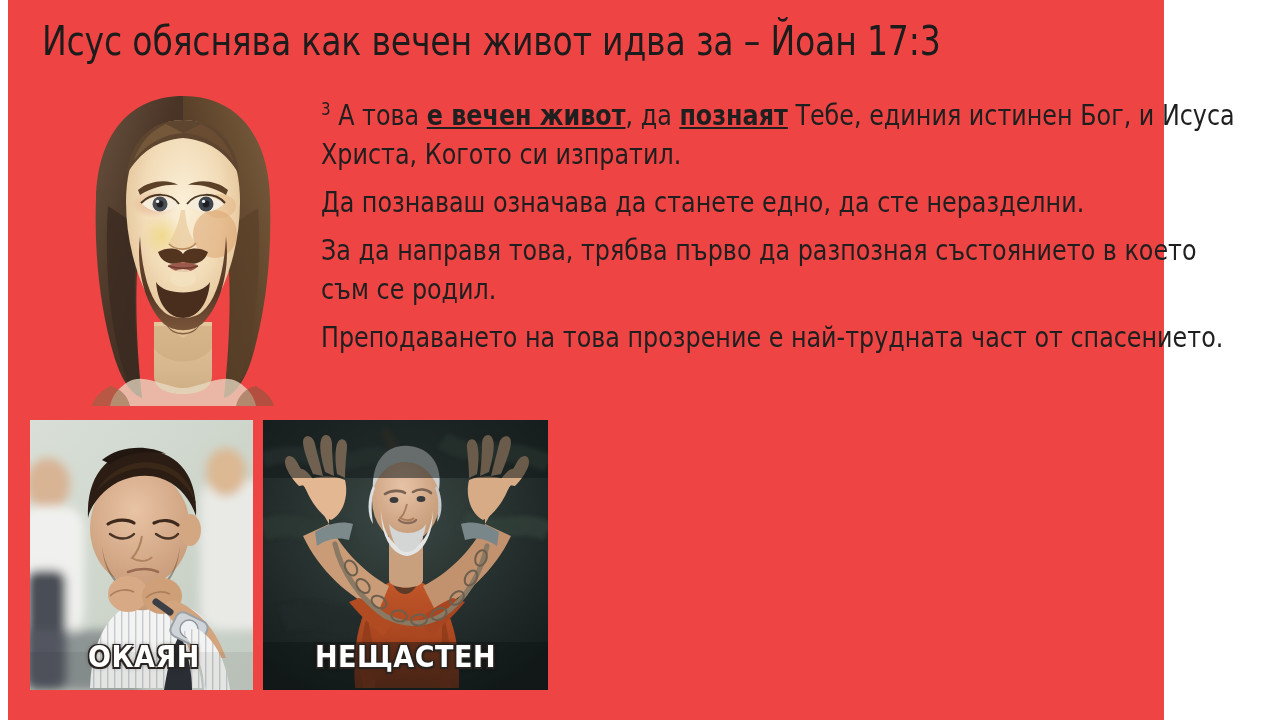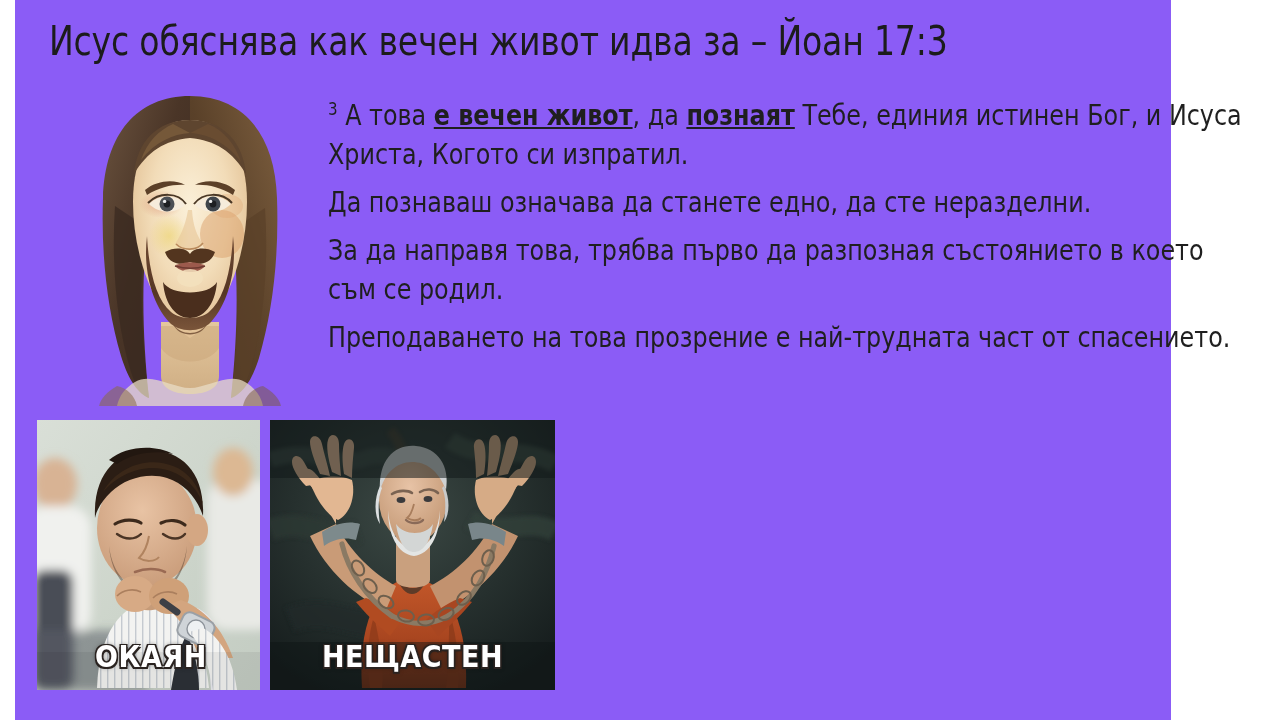--- a/index.html
+++ b/index.html
@@ -11,24 +11,24 @@
     width: 1280px;
     height: 720px;
     overflow: hidden;
     font-family: "Liberation Sans", sans-serif;
     color: #262626;
     position: relative;
   }
 
   #slide {
     position: absolute;
-    left: 15px; top: 0;
+    left: 8px; top: 0;
     width: 1156px;
     height: 720px;
-    background: #8b5cf6;
+    background: #ef4444;
   }
 
   
   #slide-title {
     position: absolute;
     left: 34px;
     top: 18px;
     width: 1200px;
     font-family: "DejaVu Sans Condensed", "Liberation Sans Narrow", "Liberation Sans", sans-serif;
     font-weight: 300;

